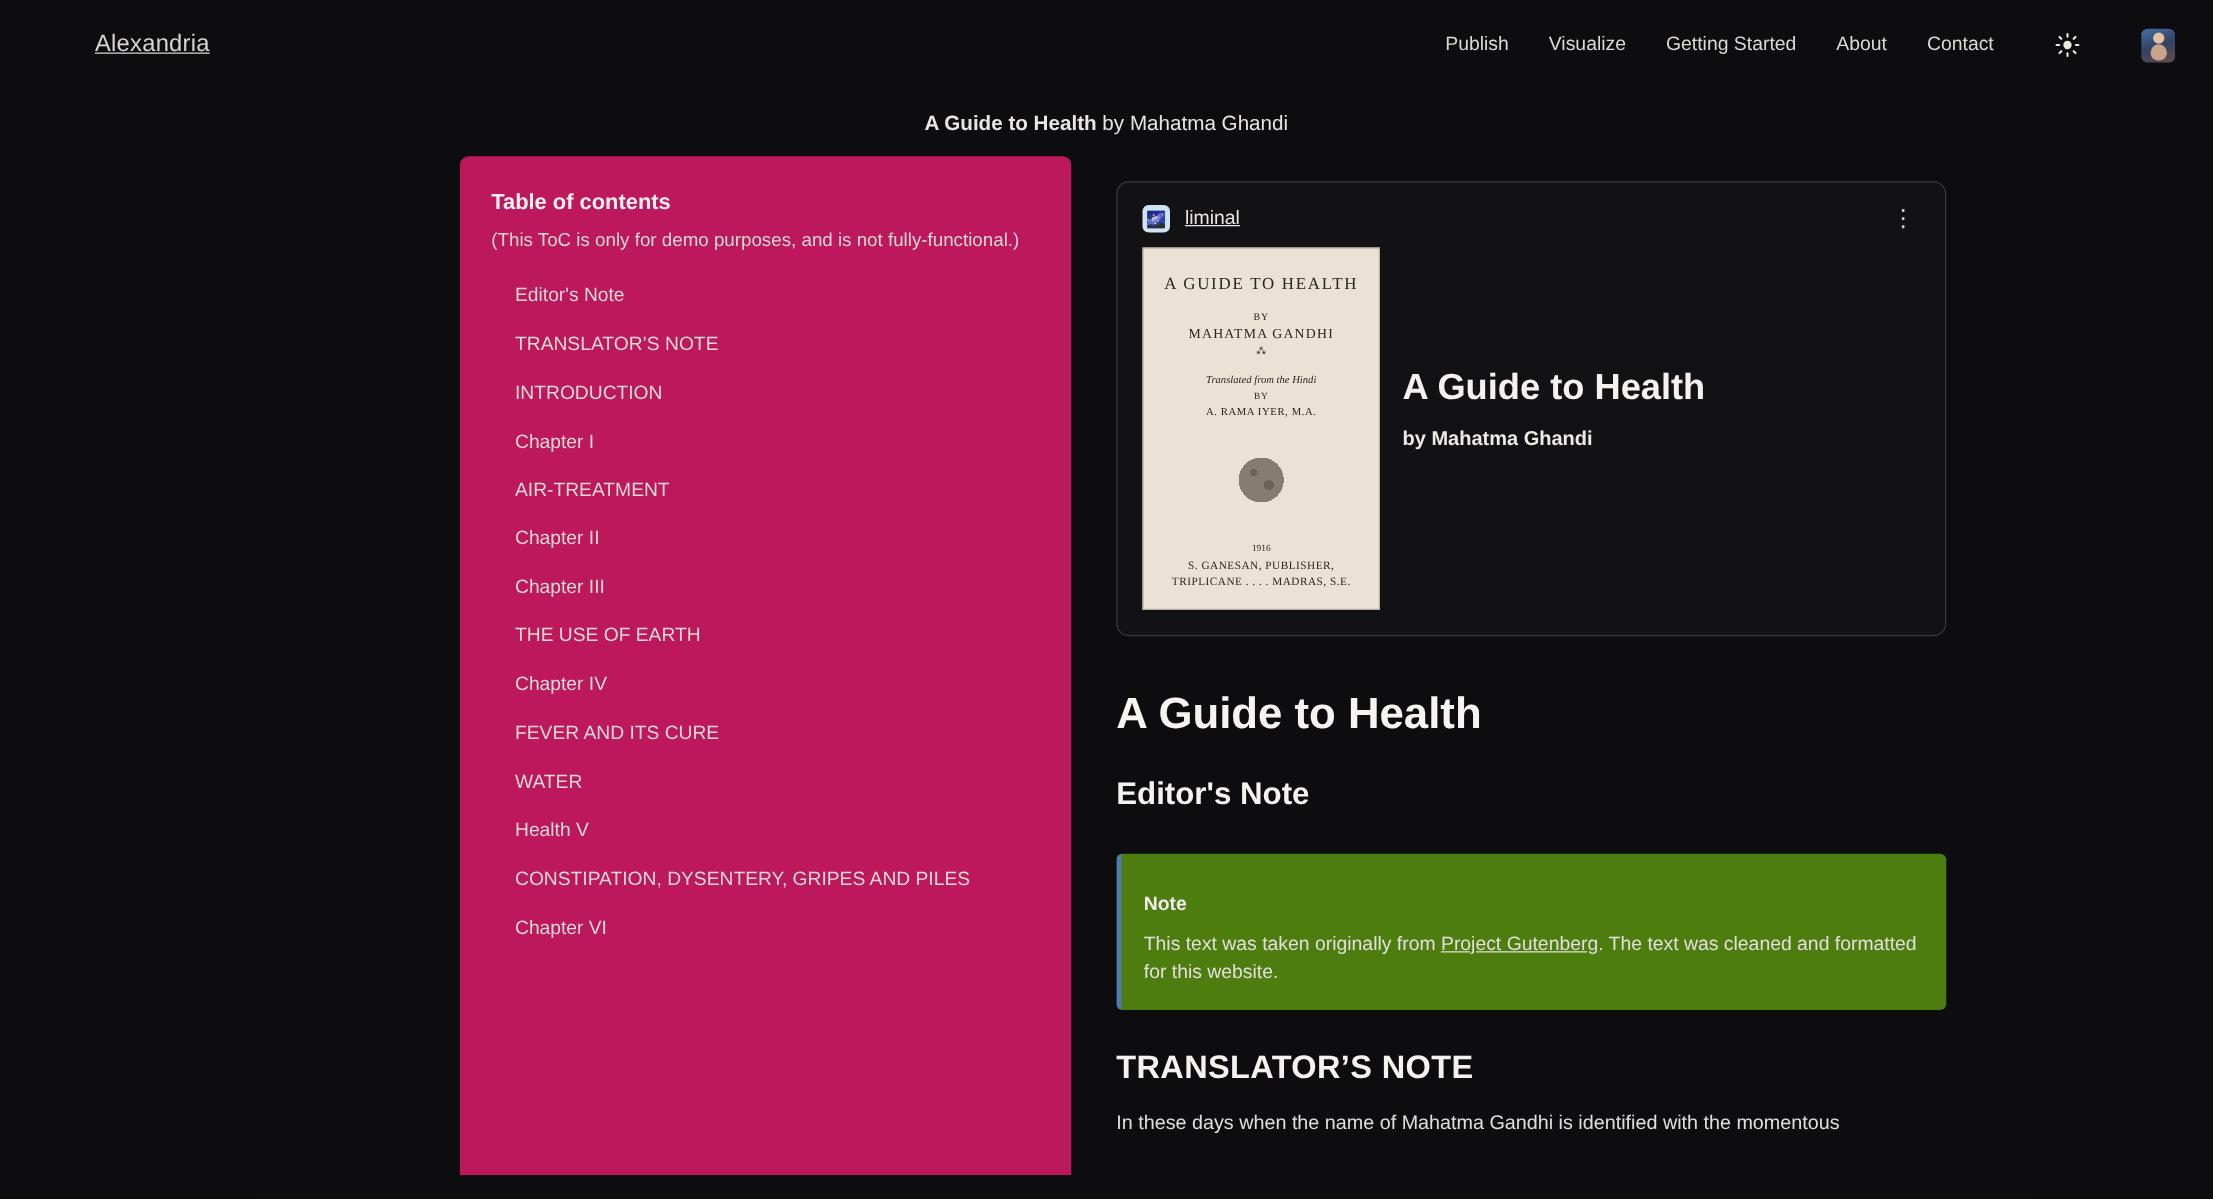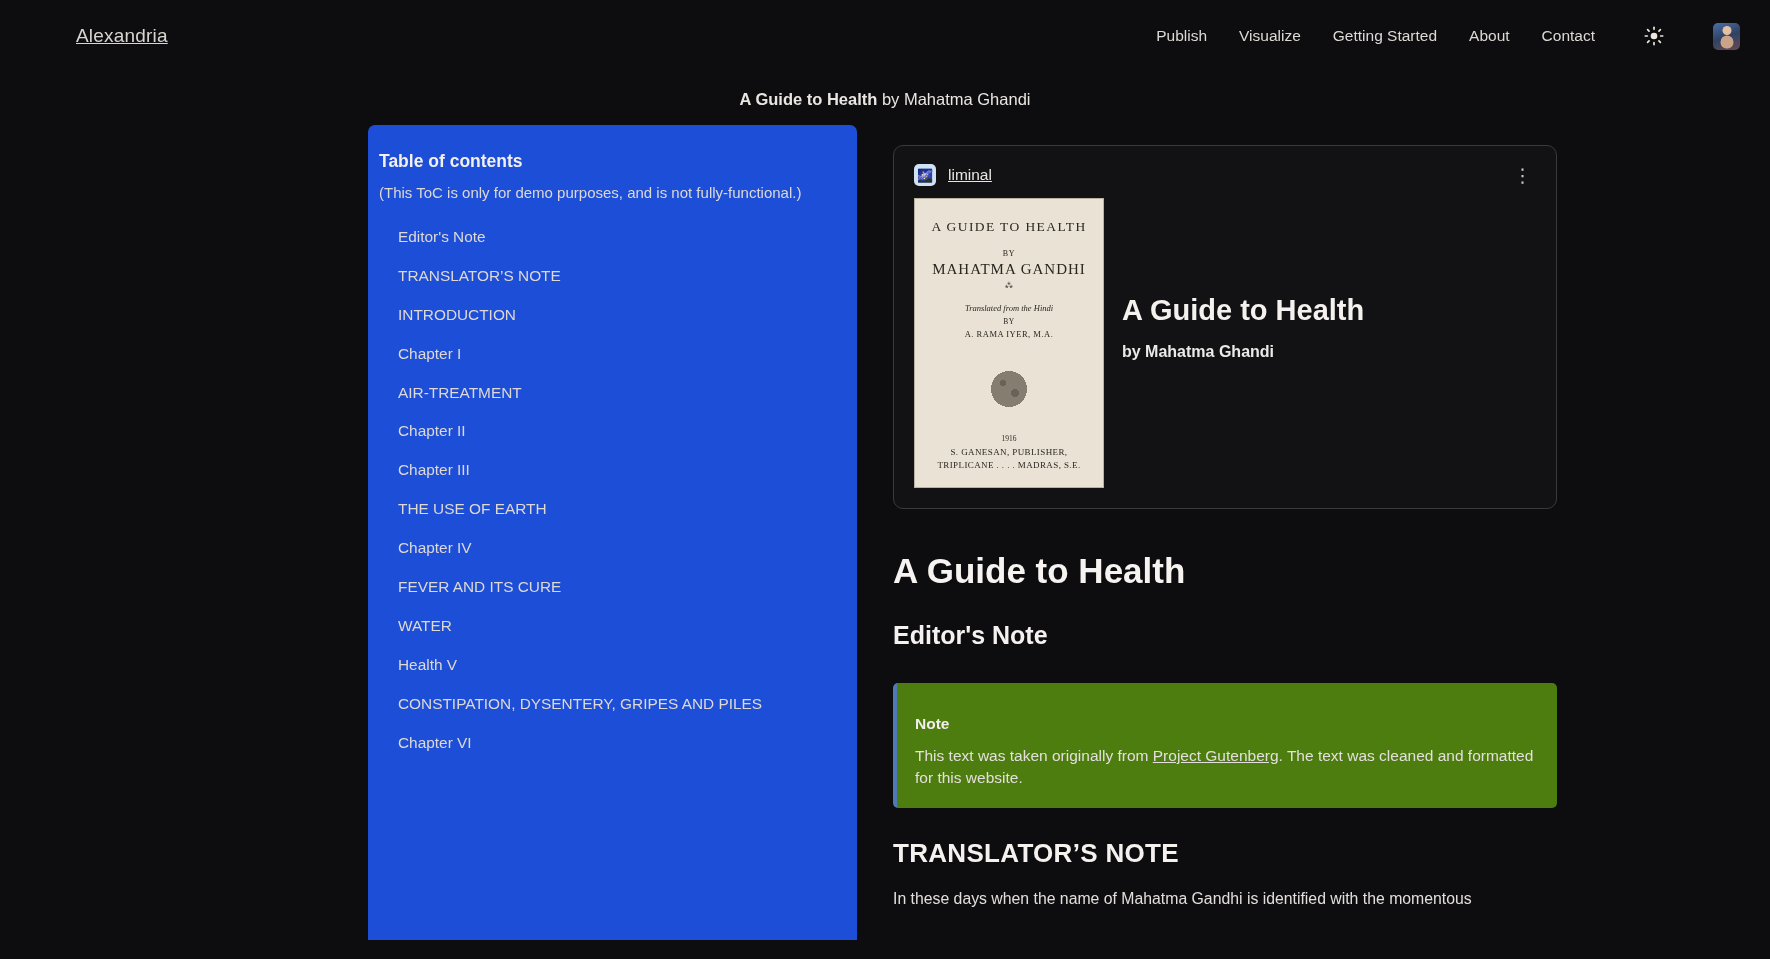--- a/index.html
+++ b/index.html
@@ -84,23 +84,23 @@
 
   
   .layout {
     display: flex;
     align-items: flex-start;
     height: 815px;
   }
   .toc {
     width: 489px;
     margin-left: 368px;
-    background: #1d4ed8;
+    background: #be185d;
     border-radius: 7px 7px 0 0;
-    padding: 26px 24px 10px 8px;
+    padding: 26px 24px 10px 22px;
     height: 100%;
     overflow: hidden;
   }
   .toc h2 {
     margin: 0 0 10px 3px;
     font-size: 17.5px;
     font-weight: 700;
     color: #f2efec;
   }
   .toc-note {
@@ -179,21 +179,21 @@
     position: relative;
     flex: none;
     overflow: hidden;
   }
   .cover .c-title {
     font-size: 13.5px;
     letter-spacing: 1.4px;
     margin-top: 6px;
   }
   .cover .c-by { font-size: 8px; margin-top: 14px; letter-spacing: .6px; }
-  .cover .c-author { font-size: 15px; letter-spacing: 1px; margin-top: 3px; }
+  .cover .c-author { font-size: 11px; letter-spacing: 1px; margin-top: 3px; }
   .cover .c-orn { font-size: 7px; margin-top: 2px; }
   .cover .c-trans { font-size: 8.5px; font-style: italic; margin-top: 14px; }
   .cover .c-by2 { font-size: 7.5px; margin-top: 4px; letter-spacing: .5px; }
   .cover .c-trname { font-size: 8.5px; margin-top: 3px; letter-spacing: .5px; }
   .cover .c-mark {
     width: 40px; height: 40px;
     margin: 30px auto 0;
     border-radius: 50%;
     background:
       radial-gradient(circle at 35% 35%, #5c564a 0 3px, transparent 3px),

